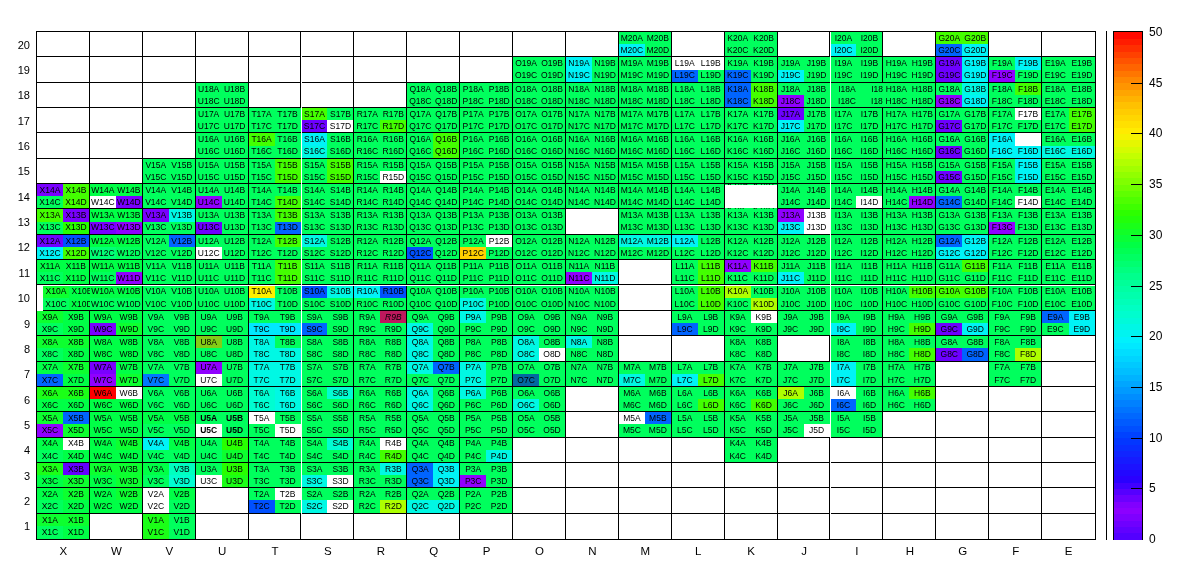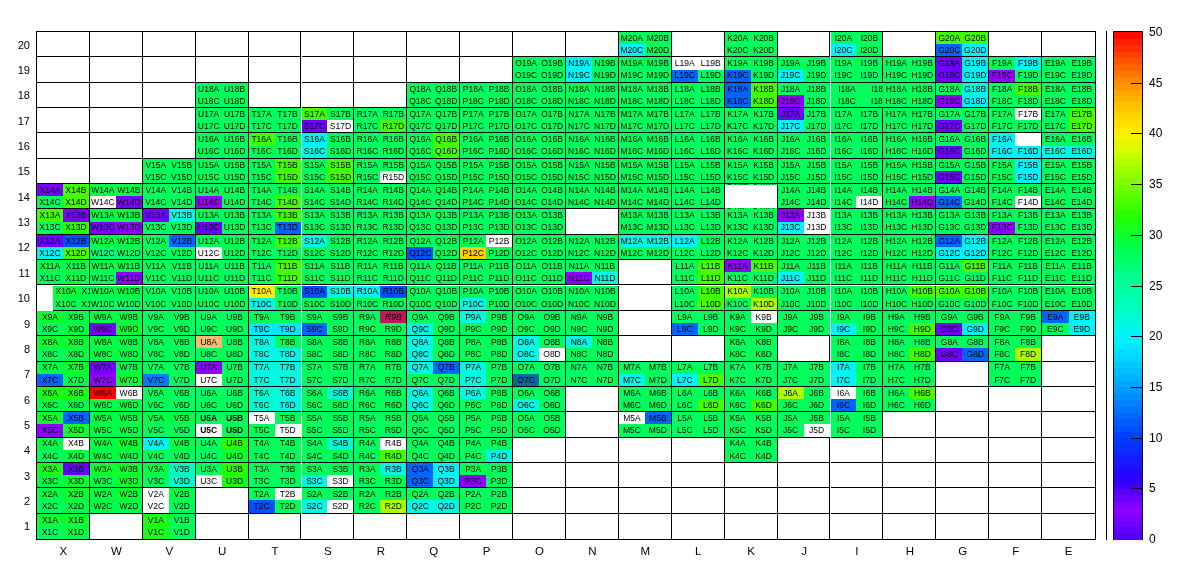--- a/index.html
+++ b/index.html
@@ -938,21 +938,21 @@
             <div class="q" style="background: rgb(0, 255, 93); color: rgb(0, 0, 0);">V8A</div>
             <div class="q" style="background: rgb(0, 255, 93); color: rgb(0, 0, 0);">V8B</div>
           </div>
           <div class="qrow">
             <div class="q" style="background: rgb(0, 255, 93); color: rgb(0, 0, 0);">V8C</div>
             <div class="q" style="background: rgb(0, 255, 93); color: rgb(0, 0, 0);">V8D</div>
           </div>
         </div>
         <div class="cell" style="left: 158.7px; top: 304.2px; width: 52.9px; height: 25.35px;">
           <div class="qrow">
-            <div class="q" style="background: #fdba74; color: rgb(0, 0, 0); text-align: right;">U8A</div>
+            <div class="q" style="background: #84cc16; color: rgb(0, 0, 0); text-align: right;">U8A</div>
             <div class="q" style="background: rgb(0, 255, 93); color: rgb(0, 0, 0);">U8B</div>
           </div>
           <div class="qrow">
             <div class="q" style="background: rgb(0, 255, 93); color: rgb(0, 0, 0);">U8C</div>
             <div class="q" style="background: rgb(0, 255, 93); color: rgb(0, 0, 0);">U8D</div>
           </div>
         </div>
         <div class="cell" style="left: 211.6px; top: 304.2px; width: 52.9px; height: 25.35px;">
           <div class="qrow">
             <div class="q" style="background: rgb(0, 248, 228); color: rgb(0, 0, 0);">T8A</div>
@@ -1261,21 +1261,21 @@
         <div class="cell" style="left: 1005.1px; top: 278.85px; width: 52.9px; height: 25.35px; border-right: none;">
           <div class="qrow">
             <div class="q" style="background: rgb(0, 100, 255); color: rgb(0, 0, 0);">E9A</div>
             <div class="q" style="background: rgb(0, 243, 246); color: rgb(0, 0, 0);">E9B</div>
           </div>
           <div class="qrow">
             <div class="q" style="background: rgb(0, 255, 93); color: rgb(0, 0, 0);">E9C</div>
             <div class="q" style="background: rgb(0, 243, 246); color: rgb(0, 0, 0);">E9D</div>
           </div>
         </div>
-        <div class="cell" style="left: 16px; top: 253.5px; width: 52.9px; height: 25.35px;">
+        <div class="cell" style="left: 6px; top: 253.5px; width: 52.9px; height: 25.35px;">
           <div class="qrow">
             <div class="q" style="background: rgb(13, 255, 47); color: rgb(0, 0, 0);">X10A</div>
             <div class="q" style="background: rgb(0, 255, 70); color: rgb(0, 0, 0);">X10B</div>
           </div>
           <div class="qrow">
             <div class="q" style="background: rgb(0, 255, 93); color: rgb(0, 0, 0);">X10C</div>
             <div class="q" style="background: rgb(0, 255, 70); color: rgb(0, 0, 0);">X10D</div>
           </div>
         </div>
         <div class="cell" style="left: 52.9px; top: 253.5px; width: 52.9px; height: 25.35px;">

